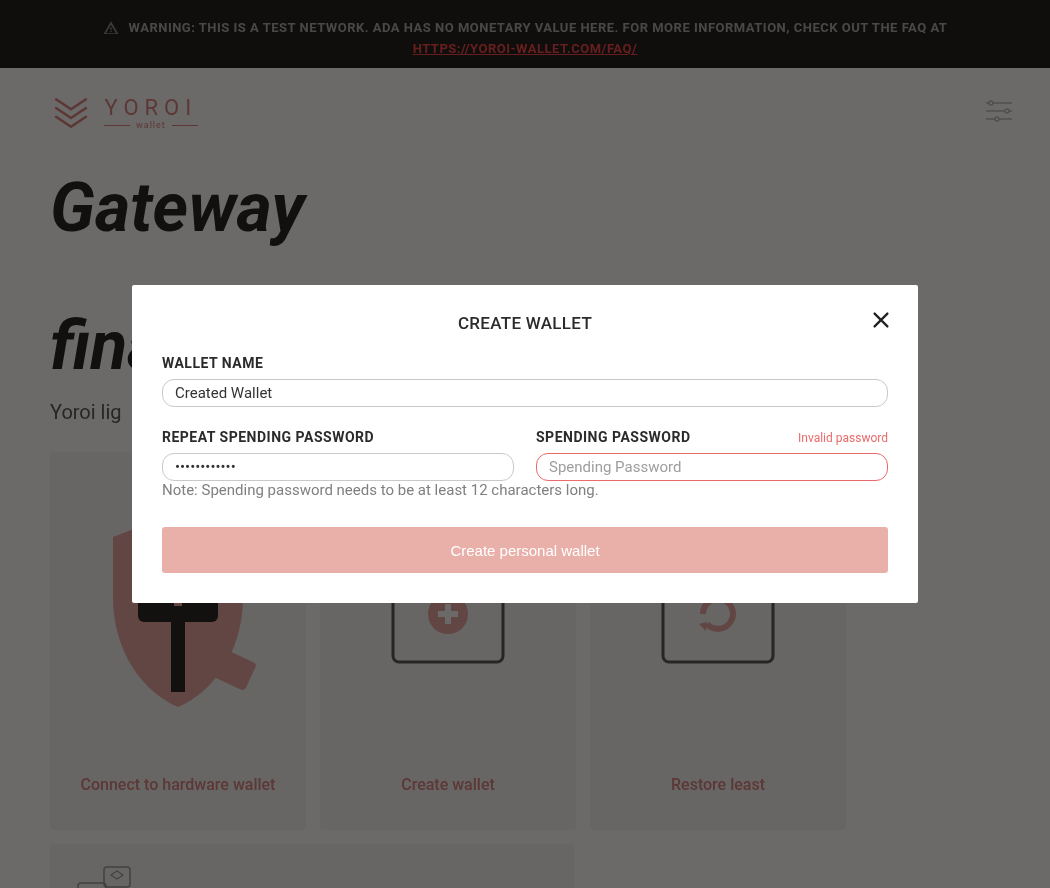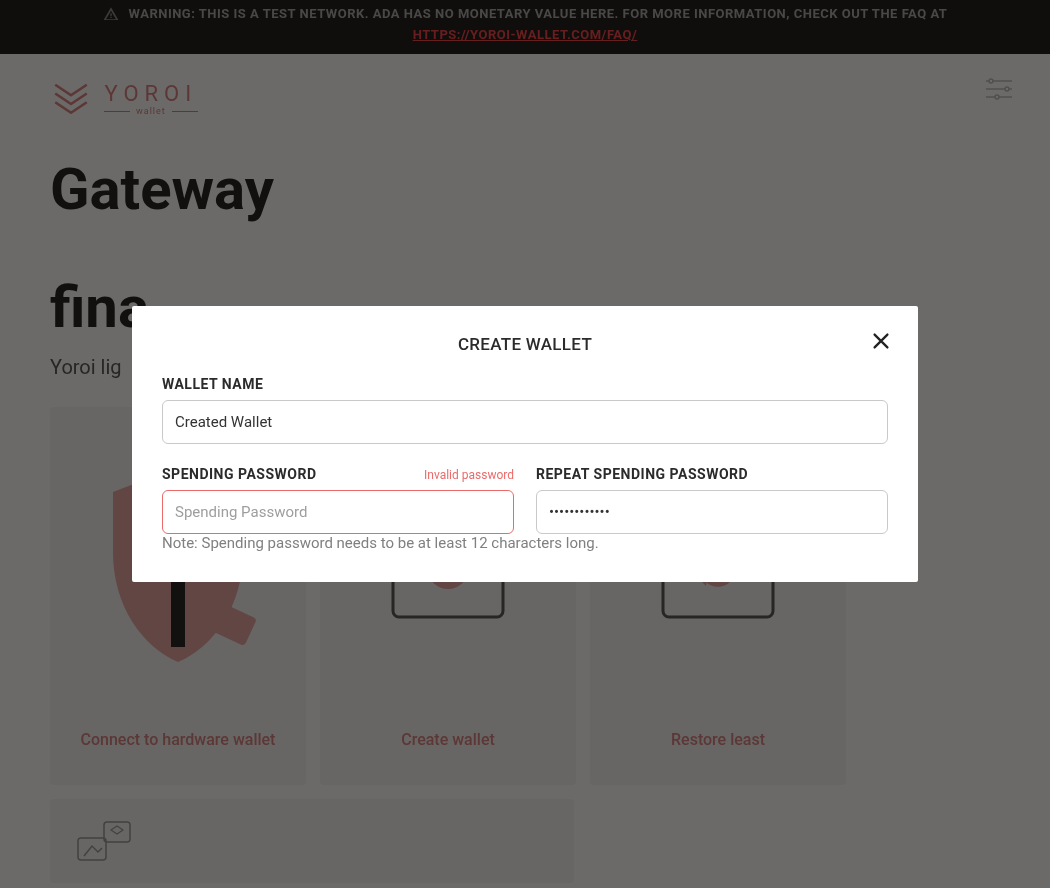--- a/index.html
+++ b/index.html
@@ -12,42 +12,42 @@
     position: relative;
   }
 
   
   .warning-banner {
     background: #1a1a1a;
     color: #aaa;
     font-size: 13px;
     font-weight: 700;
     letter-spacing: 0.5px;
-    padding: 4px 20px 8px 20px;
+    padding: 18px 20px 8px 20px;
     display: flex;
     flex-direction: column;
     align-items: center;
     text-align: center;
     line-height: 1.6;
   }
   .warning-banner .row1 {
     display: flex;
     align-items: center;
     gap: 10px;
   }
   .warning-banner a {
     color: #ef4444;
     text-decoration: underline;
   }
   .warning-icon { width: 16px; height: 16px; fill: #888; }
 
   
   .header {
     display: flex;
-    align-items: flex-start;
+    align-items: center;
     justify-content: space-between;
     padding: 22px 36px 10px 50px;
   }
   .logo {
     display: flex;
     align-items: center;
     gap: 12px;
   }
   .logo-mark svg { width: 42px; height: 42px; }
   .logo-text {
@@ -76,25 +76,26 @@
     height:1px;
     background:#d5857f;
   }
   .menu-icon svg { width: 30px; height: 26px; stroke:#bbb; stroke-width:1.5; fill:none; }
 
   
   .hero {
     padding: 28px 50px 0 50px;
   }
   .hero h1 {
-    font-size: 58px;
+    font-size: 68px;
     font-weight: 700;
     line-height: 1.02;
     color: #1e1e1e;
     max-width: 520px;
+    font-style: italic;
   }
   .hero .tagline {
     font-size: 20px;
     color: #555;
     margin-top: 18px;
   }
 
   .cards {
     display: flex;
     gap: 14px;
@@ -186,23 +187,23 @@
     align-items:flex-end;
     margin-top: 14px;
   }
   .field-error {
     font-size: 12px;
     color: #eb6a6a;
   }
 
   .text-input {
     width: 100%;
-    height: 44px;
+    height: 28px;
     border: 1px solid #c9c9c9;
-    border-radius: 6px;
+    border-radius: 12px;
     padding: 0 12px;
     font-size: 15px;
     color: #333;
     margin-top: 8px;
     outline: none;
     font-family: inherit;
   }
   .text-input::placeholder { color: #9e9e9e; }
   .text-input.error {
     border-color: #eb6a6a;
@@ -353,29 +354,30 @@
     </span>
 
     
     <label class="field-label">WALLET NAME</label>
     <input class="text-input" type="text" value="Created Wallet" style="">
 
     
     <div class="two-col">
       <div>
         <div class="field-row">
+          <label class="field-label">REPEAT SPENDING PASSWORD</label>
+        </div>
+        <input class="text-input" type="password" value="asdfasdfasdf" style="">
+      </div>
+      <div>
+        <div class="field-row">
           <label class="field-label">SPENDING PASSWORD</label>
           <span class="field-error">Invalid password</span>
         </div>
         <input class="text-input error" type="password" placeholder="Spending Password" style="">
       </div>
-      <div>
-        <div class="field-row">
-          <label class="field-label">REPEAT SPENDING PASSWORD</label>
-        </div>
-        <input class="text-input" type="password" value="asdfasdfasdf" style="">
-      </div>
     </div>
 
     <p class="modal-note">Note: Spending password needs to be at least 12 characters long.</p>
 
+    <button class="primary-btn">Create personal wallet</button>
   </div>
 </div>
 
 </body></html>

